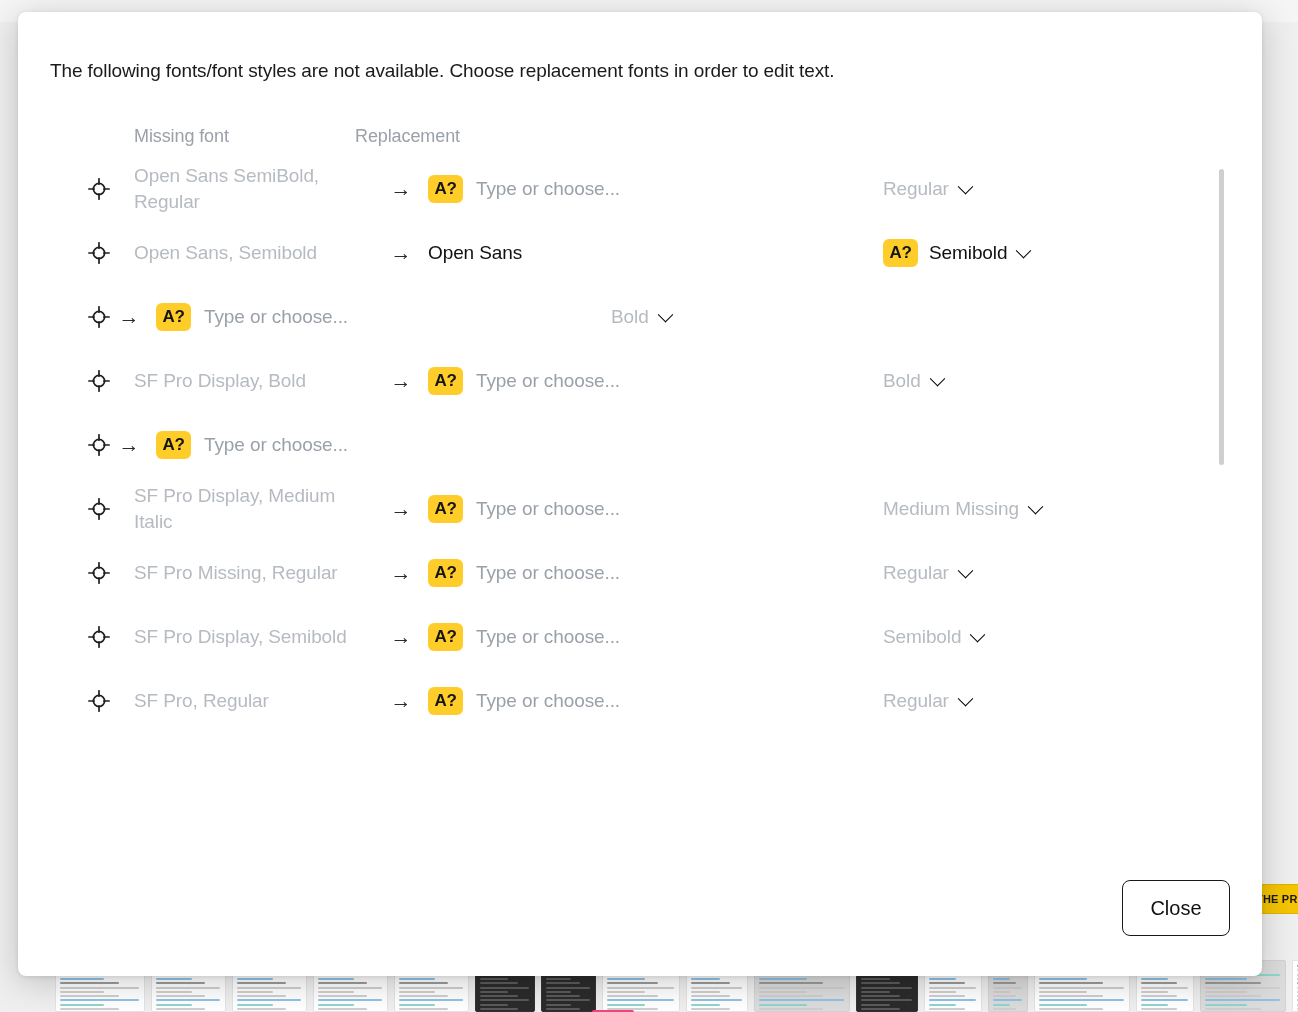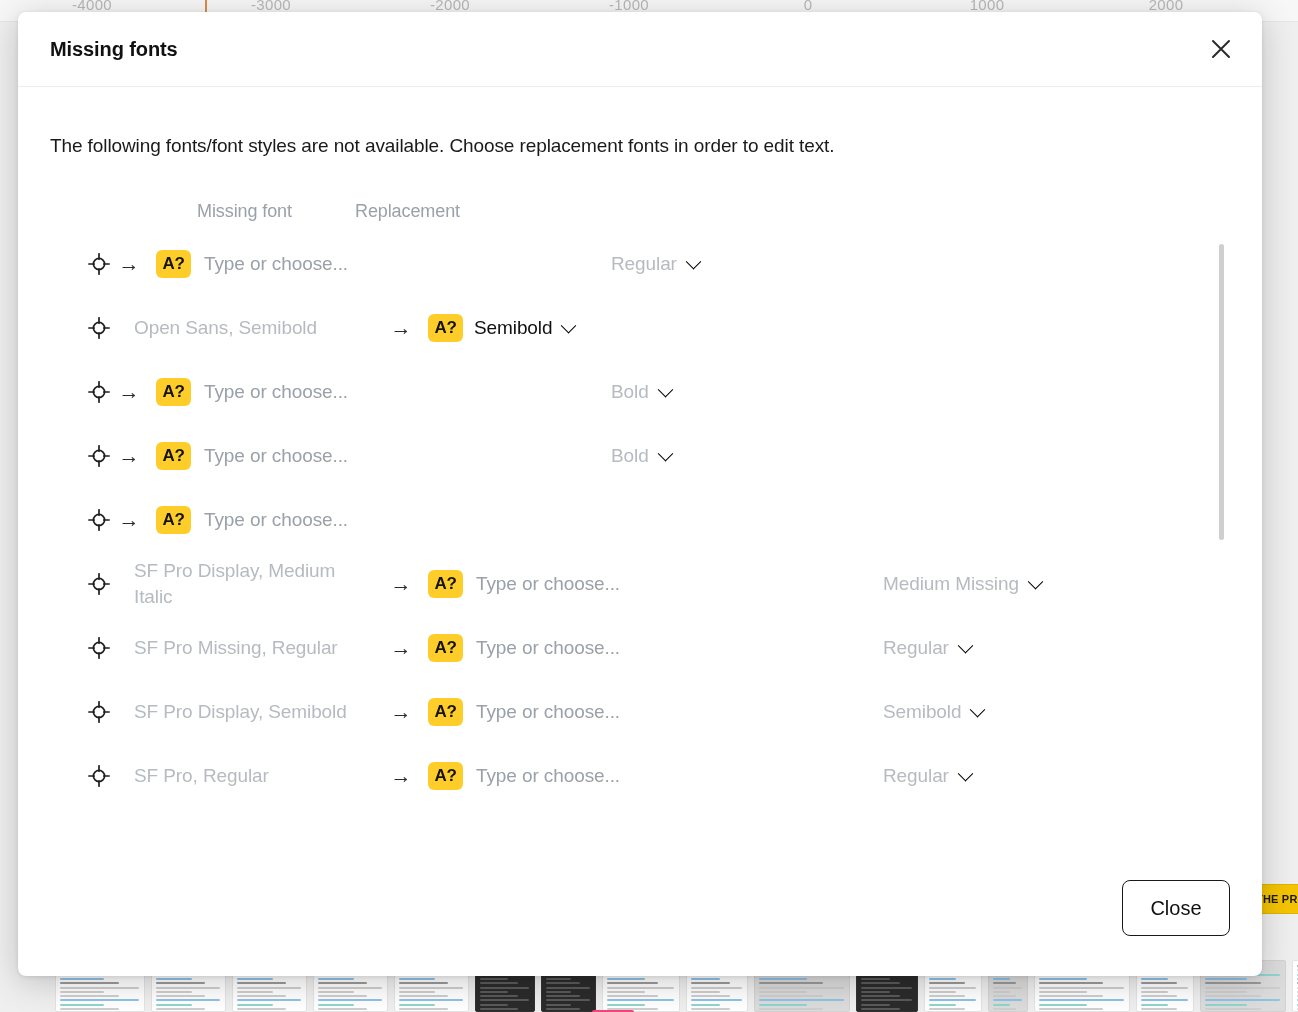--- a/index.html
+++ b/index.html
@@ -126,21 +126,20 @@
     font-size: 19px; color: #1a1a1a;
     margin-top: 48px;
     letter-spacing: -.1px;
   }
 
   #col-headers {
     display: flex;
     margin-top: 44px;
     font-size: 18px; color: #9aa1a9;
     letter-spacing: -.1px;
-    text-align: center;
   }
   .col-missing-head { width: 305px; padding-left: 84px; }
   .col-repl-head { }
 
   #rows-clip {
     position: relative;
     margin-top: 10px;
     height: 580px;
     overflow: hidden;
   }
@@ -236,30 +235,20 @@
     font-family: "Liberation Sans", sans-serif;
     font-size: 20px; color: #111111;
     cursor: pointer;
   }
 </style>
 </head>
 <body>
 
 <div id="app-backdrop">
 
-  <div id="ruler">
-      <div class="ruler-tick" style="left: 92px;">-4000</div>
-      <div class="ruler-tick" style="left: 271px;">-3000</div>
-      <div class="ruler-tick" style="left: 450px;">-2000</div>
-      <div class="ruler-tick" style="left: 629px;">-1000</div>
-      <div class="ruler-tick" style="left: 808px;">0</div>
-      <div class="ruler-tick" style="left: 987px;">1000</div>
-      <div class="ruler-tick" style="left: 1166px;">2000</div>
-      <div id="ruler-marker" style="left: 205px; background: rgb(224, 138, 74);"></div>
-    </div>
   <div id="canvas-area">
     <div id="orange-guide" style="left:205px;top:938px;height:74px;"></div>
     <div id="thumb-strip">
         <div class="thumb-card" style="width: 90px;">
           <div class="tl dk short" style="top: 4px;"></div>
           <div class="tl mid" style="top: 8.3px;"></div>
           <div class="tl teal" style="top: 12.6px;"></div>
           <div class="tl blue short" style="top: 16.9px;"></div>
           <div class="tl dk mid" style="top: 21.2px;"></div>
           <div class="tl" style="top: 25.5px;"></div>
@@ -481,28 +470,20 @@
     <div id="yellow-sticky" style="left:1251px; top:862px; width:60px; height:30px;">
       <span>THE PR</span>
     </div>
     <div id="pink-chip" style="left:592px; top:988px; width:42px; height:12px;"></div>
   </div>
 </div>
 
 <div id="modal-overlay">
   <div id="modal">
 
-    <div id="modal-header">
-      <div id="modal-title">Missing fonts</div>
-      <div id="close-x" title="Close">
-        <svg width="24" height="24" viewBox="0 0 24 24" fill="none" aria-hidden="true">
-          <path d="M4 4 L20 20 M20 4 L4 20" stroke="#2b2b2b" stroke-width="2" stroke-linecap="round"></path>
-        </svg>
-      </div>
-    </div>
 
     <div id="modal-body">
 
       <div id="desc">The following fonts/font styles are not available. Choose replacement fonts in order to edit text.</div>
 
       <div id="col-headers">
         <div class="col-missing-head">Missing font</div>
         <div class="col-repl-head">Replacement</div>
       </div>
 
@@ -510,20 +491,21 @@
         <div id="rows">
             <div class="font-row">
               <div class="cell-icon">
                 <span>
                   <svg class="target-icon" width="22" height="22" viewBox="0 0 22 22" fill="none">
                     <circle cx="11" cy="11" r="5.6" stroke="#1f1f1f" stroke-width="1.7"></circle>
                     <path d="M11 0.8 V6.2 M11 15.8 V21.2 M0.8 11 H6.2 M15.8 11 H21.2" stroke="#1f1f1f" stroke-width="1.7" stroke-linecap="round"></path>
                   </svg>
                 </span>
               </div>
+              <div class="cell-missing">Open Sans SemiBold, Regular</div>
               <div class="cell-arrow">→</div>
               <div class="cell-replacement">
                 <span class="badge">A?</span>
                 <span class="repl-placeholder">Type or choose...</span>
               </div>
               <div class="cell-style">
                 <span class="style-muted">Regular</span>
                 <span class="chev-wrap style-muted">
                   <i class="chev"></i>
                 </span>
@@ -533,20 +515,23 @@
               <div class="cell-icon">
                 <span>
                   <svg class="target-icon" width="22" height="22" viewBox="0 0 22 22" fill="none">
                     <circle cx="11" cy="11" r="5.6" stroke="#1f1f1f" stroke-width="1.7"></circle>
                     <path d="M11 0.8 V6.2 M11 15.8 V21.2 M0.8 11 H6.2 M15.8 11 H21.2" stroke="#1f1f1f" stroke-width="1.7" stroke-linecap="round"></path>
                   </svg>
                 </span>
               </div>
               <div class="cell-missing">Open Sans, Semibold</div>
               <div class="cell-arrow">→</div>
+              <div class="cell-replacement">
+                <span class="repl-value">Open Sans</span>
+              </div>
               <div class="cell-style">
                 <span class="badge">A?</span>
                 <span class="style-strong">Semibold</span>
                 <span class="chev-wrap style-strong">
                   <i class="chev"></i>
                 </span>
               </div>
             </div>
             <div class="font-row">
               <div class="cell-icon">
@@ -571,20 +556,21 @@
             </div>
             <div class="font-row">
               <div class="cell-icon">
                 <span>
                   <svg class="target-icon" width="22" height="22" viewBox="0 0 22 22" fill="none">
                     <circle cx="11" cy="11" r="5.6" stroke="#1f1f1f" stroke-width="1.7"></circle>
                     <path d="M11 0.8 V6.2 M11 15.8 V21.2 M0.8 11 H6.2 M15.8 11 H21.2" stroke="#1f1f1f" stroke-width="1.7" stroke-linecap="round"></path>
                   </svg>
                 </span>
               </div>
+              <div class="cell-missing">SF Pro Display, Bold</div>
               <div class="cell-arrow">→</div>
               <div class="cell-replacement">
                 <span class="badge">A?</span>
                 <span class="repl-placeholder">Type or choose...</span>
               </div>
               <div class="cell-style">
                 <span class="style-muted">Bold</span>
                 <span class="chev-wrap style-muted">
                   <i class="chev"></i>
                 </span>

